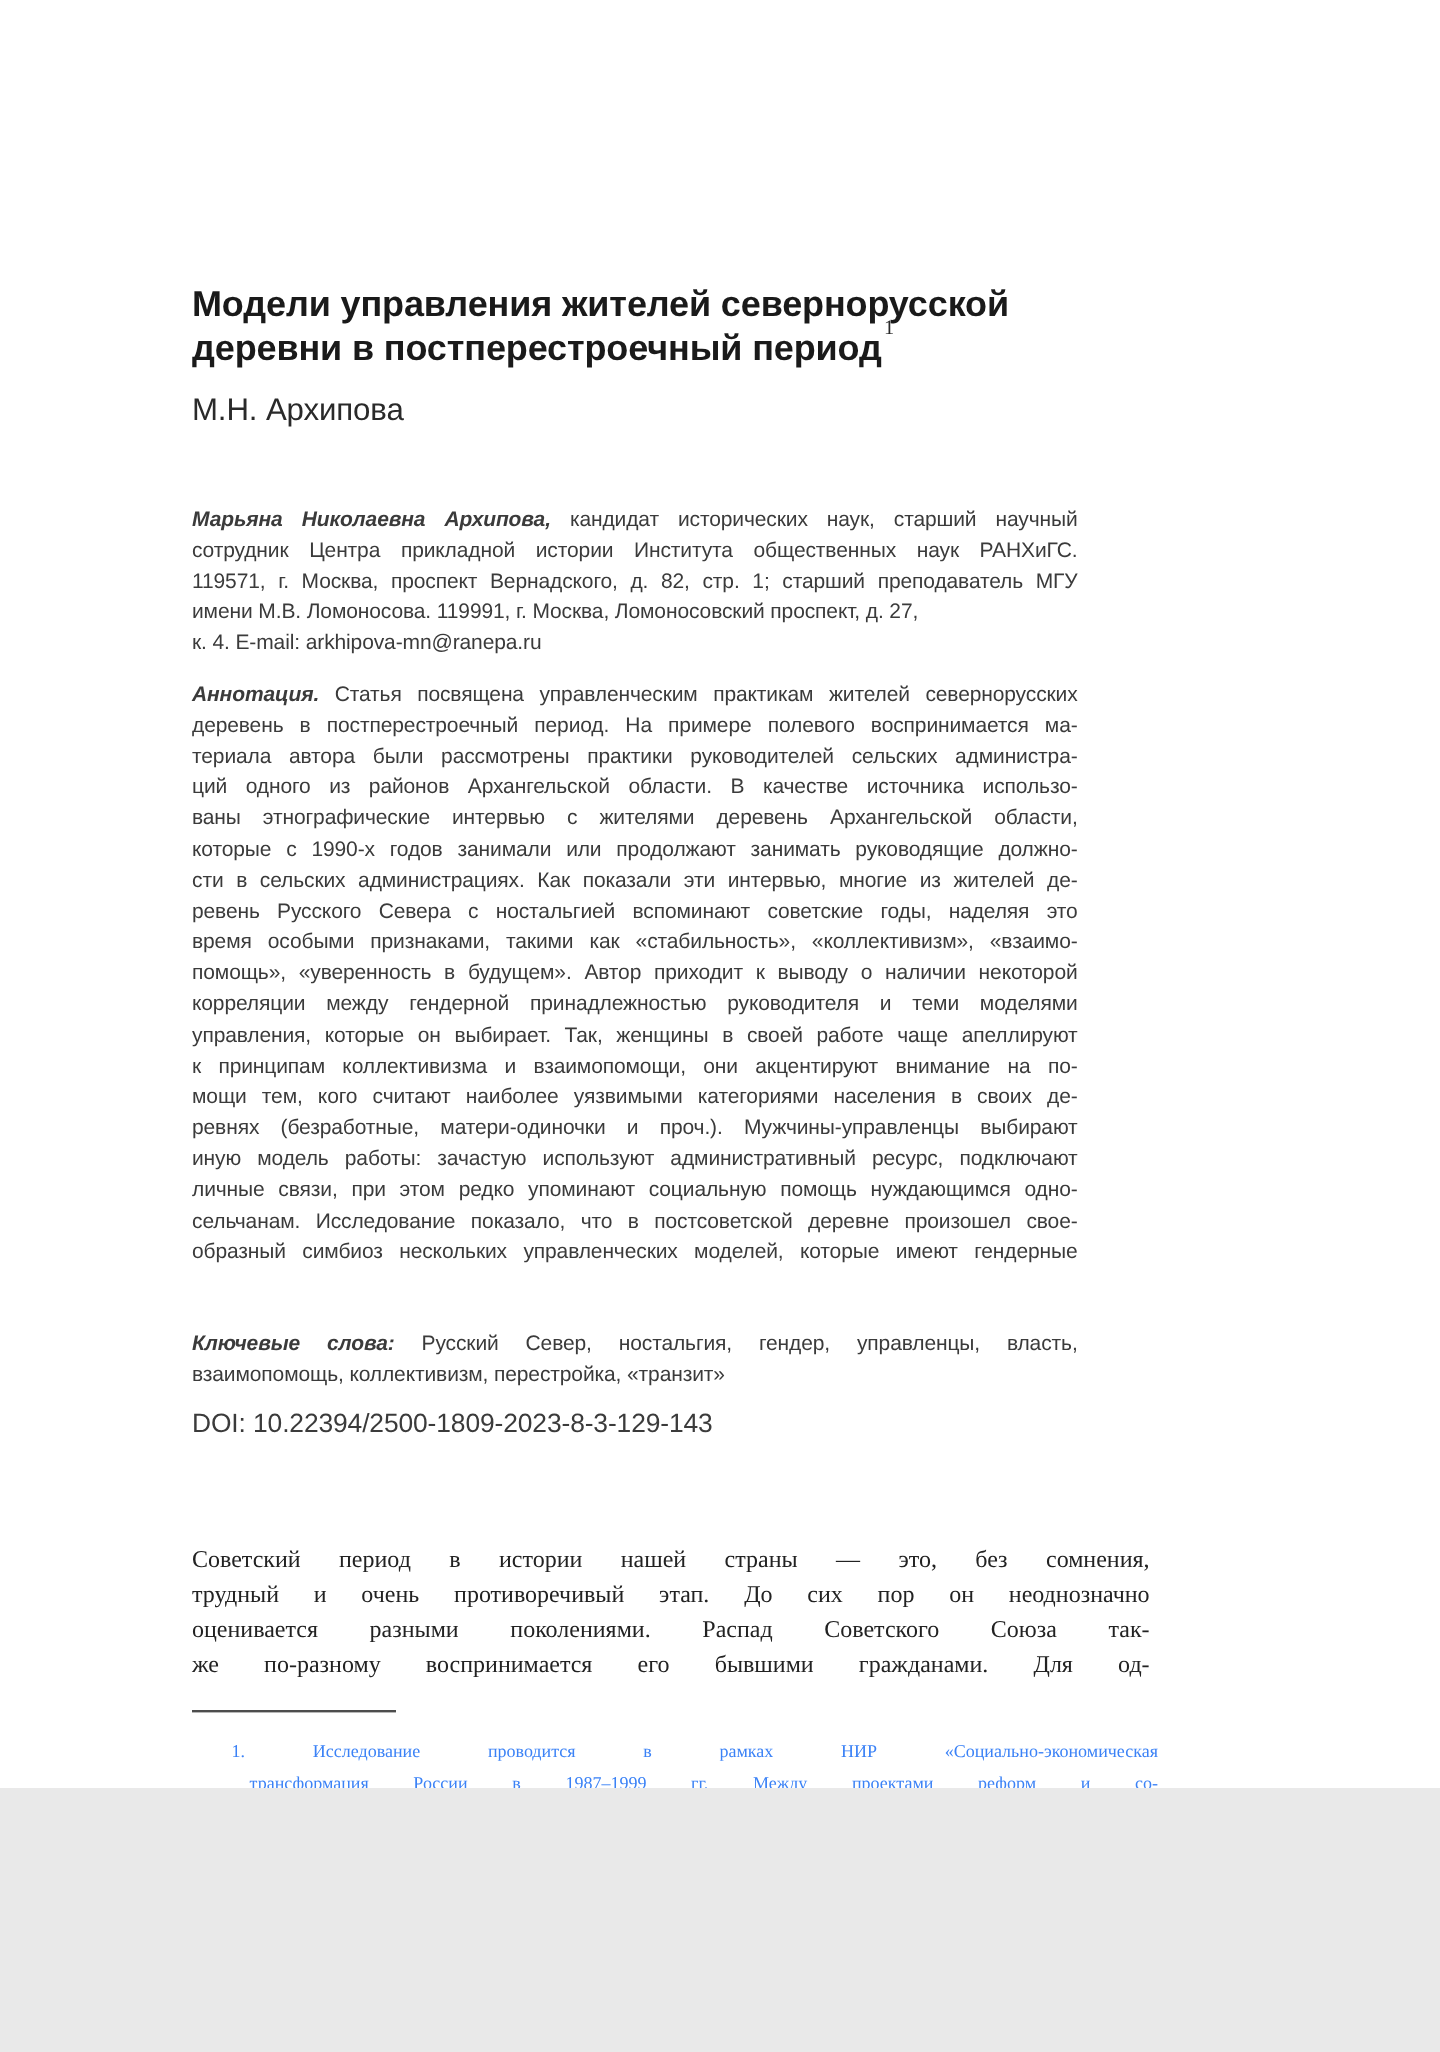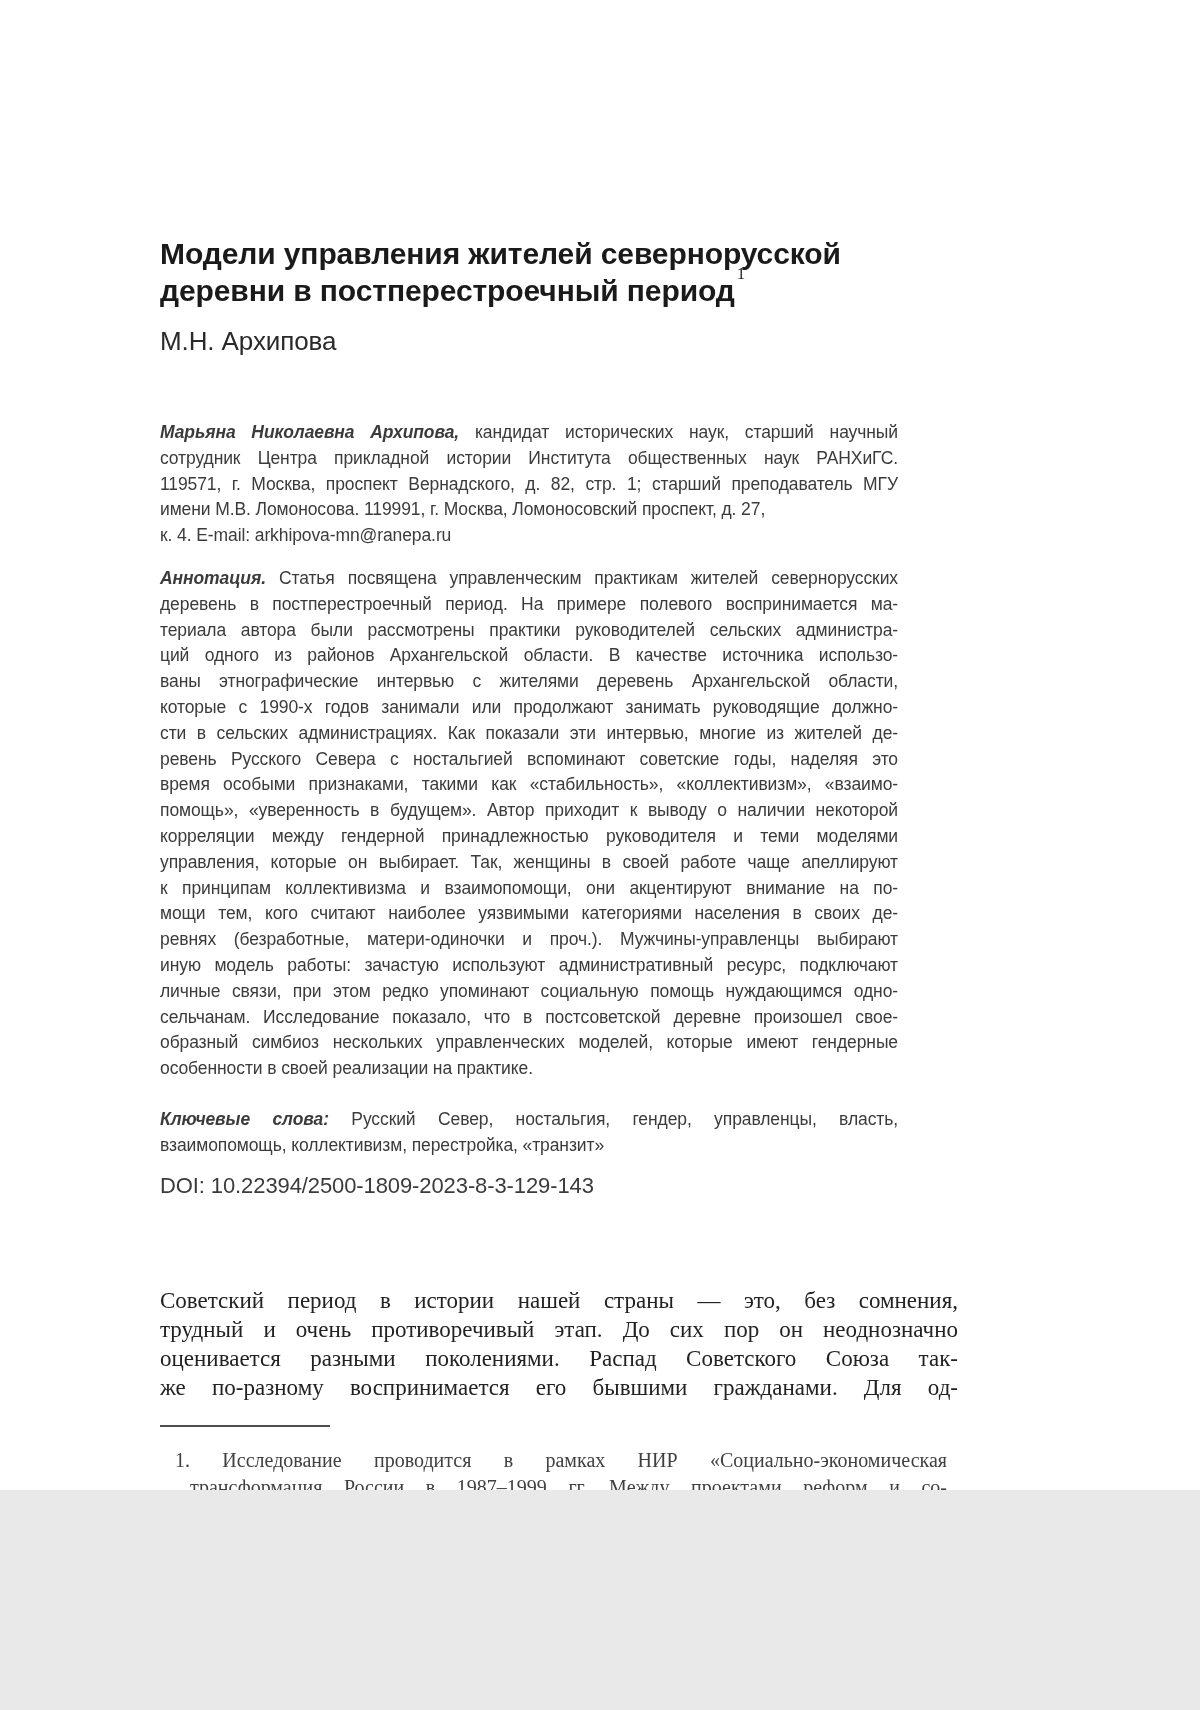--- a/index.html
+++ b/index.html
@@ -31,26 +31,26 @@
   .l { text-align:left; text-align-last:left; }
 
   .author-info { left:160px; top:420px; }
   .abstract    { left:160px; top:566px; }
   .keywords    { left:160px; top:1107px; }
   .doi         { left:160px; top:1173px; width:738px; font-size:22px;
                  line-height:25.8px; color:#3b3b3b; white-space:nowrap; }
 
   .body-text {
     left:160px; top:1286px; width:798px;
-    font-size:23px; line-height:29px; color:#222222;
+    font-size:20px; line-height:29px; color:#222222;
   }
   .fn-rule { left:160px; top:1425px; width:170px; height:2px; background:#4d4d4d; }
   .footnote {
-    left:175px; top:1447px; width:772px;
-    font-size:20px; line-height:27px; color:#404040;
+    left:193px; top:1447px; width:772px;
+    font-size:15px; line-height:27px; color:#3b82f6;
   }
   .fn-cont { padding-left:15px; }
   .page-number {
     left:820px; top:1635px; width:130px; text-align:right;
     font-style:italic; font-size:27px; color:#222222;font-weight:bold;
   }
 </style>
 </head>
 <body>
 
@@ -84,21 +84,20 @@
     <div class="j">помощь», «уверенность в будущем». Автор приходит к выводу о наличии некоторой</div>
     <div class="j">корреляции между гендерной принадлежностью руководителя и теми моделями</div>
     <div class="j">управления, которые он выбирает. Так, женщины в своей работе чаще апеллируют</div>
     <div class="j">к принципам коллективизма и взаимопомощи, они акцентируют внимание на по-</div>
     <div class="j">мощи тем, кого считают наиболее уязвимыми категориями населения в своих де-</div>
     <div class="j">ревнях (безработные, матери-одиночки и проч.). Мужчины-управленцы выбирают</div>
     <div class="j">иную модель работы: зачастую используют административный ресурс, подключают</div>
     <div class="j">личные связи, при этом редко упоминают социальную помощь нуждающимся одно-</div>
     <div class="j">сельчанам. Исследование показало, что в постсоветской деревне произошел свое-</div>
     <div class="j">образный симбиоз нескольких управленческих моделей, которые имеют гендерные</div>
-    <div class="l">особенности в своей реализации на практике.</div>
   </div>
 
   <div class="abs sans meta-block keywords">
     <div class="j"><em>Ключевые слова:</em><span> Русский Север, ностальгия, гендер, управленцы, власть,</span></div>
     <div class="l">взаимопомощь, коллективизм, перестройка, «транзит»</div>
   </div>
 
   <div class="abs sans doi">DOI: 10.22394/2500-1809-2023-8-3-129-143</div>
 
   <div class="abs serif body-text">

